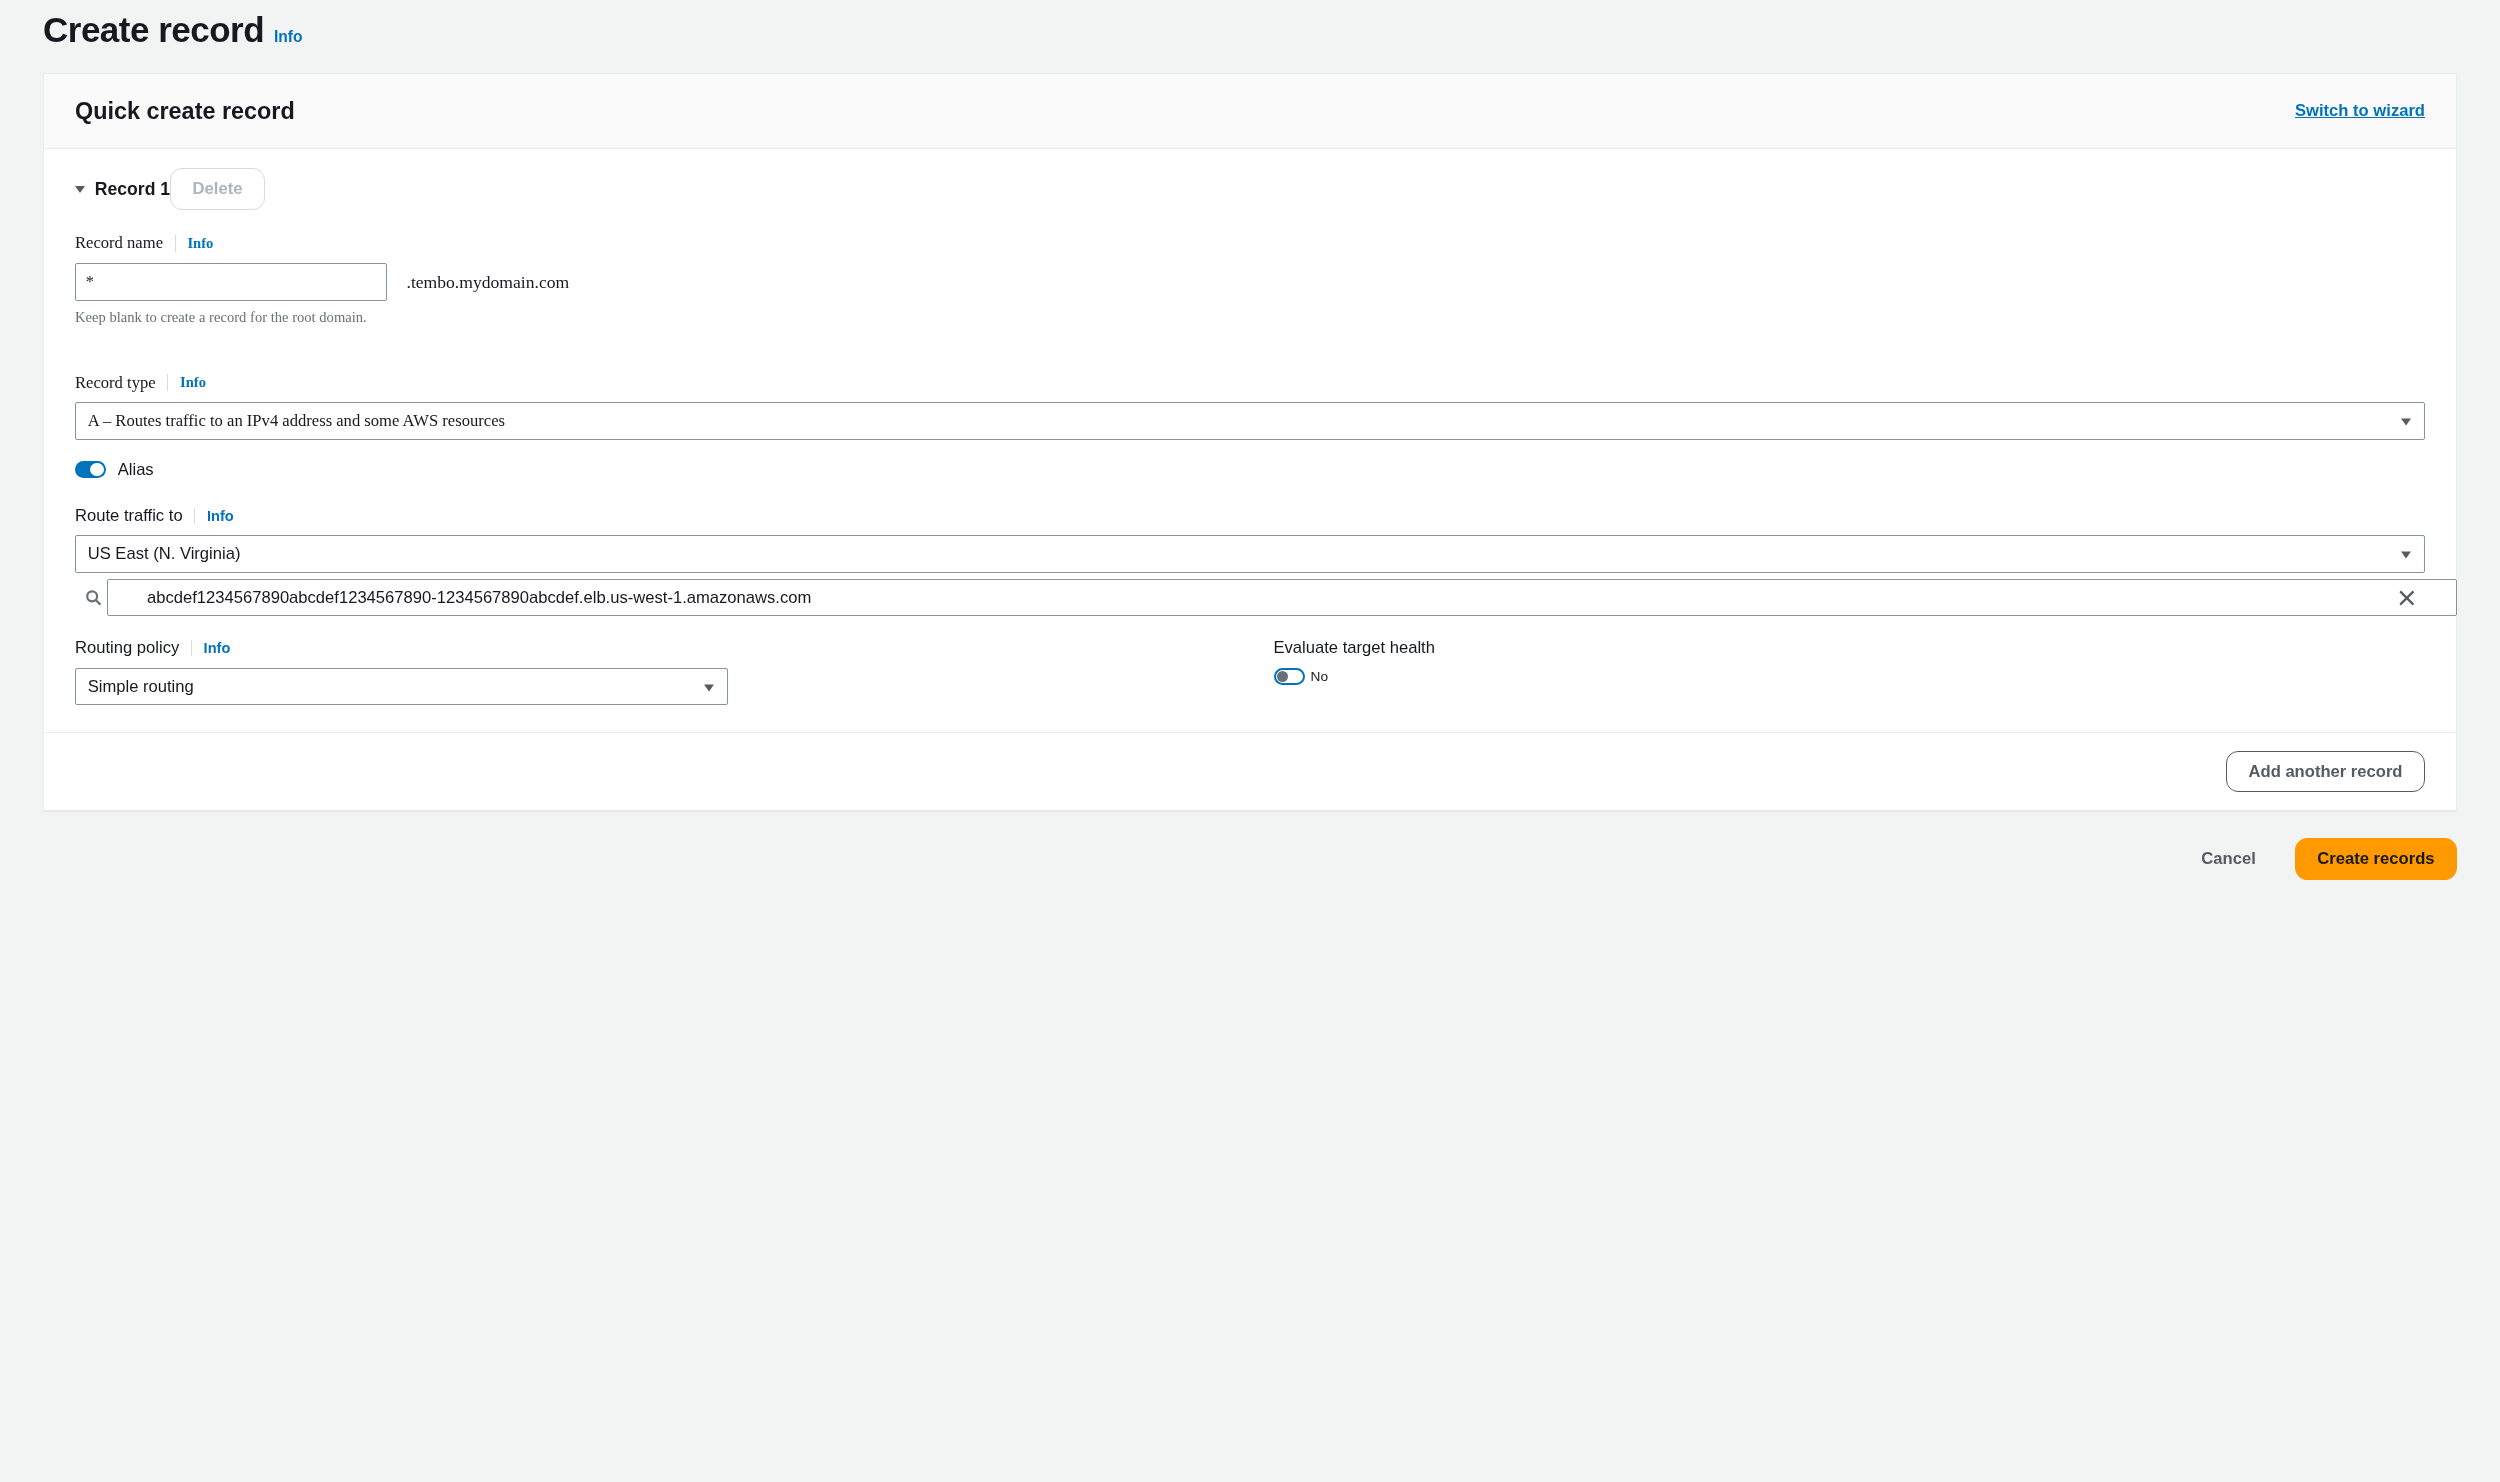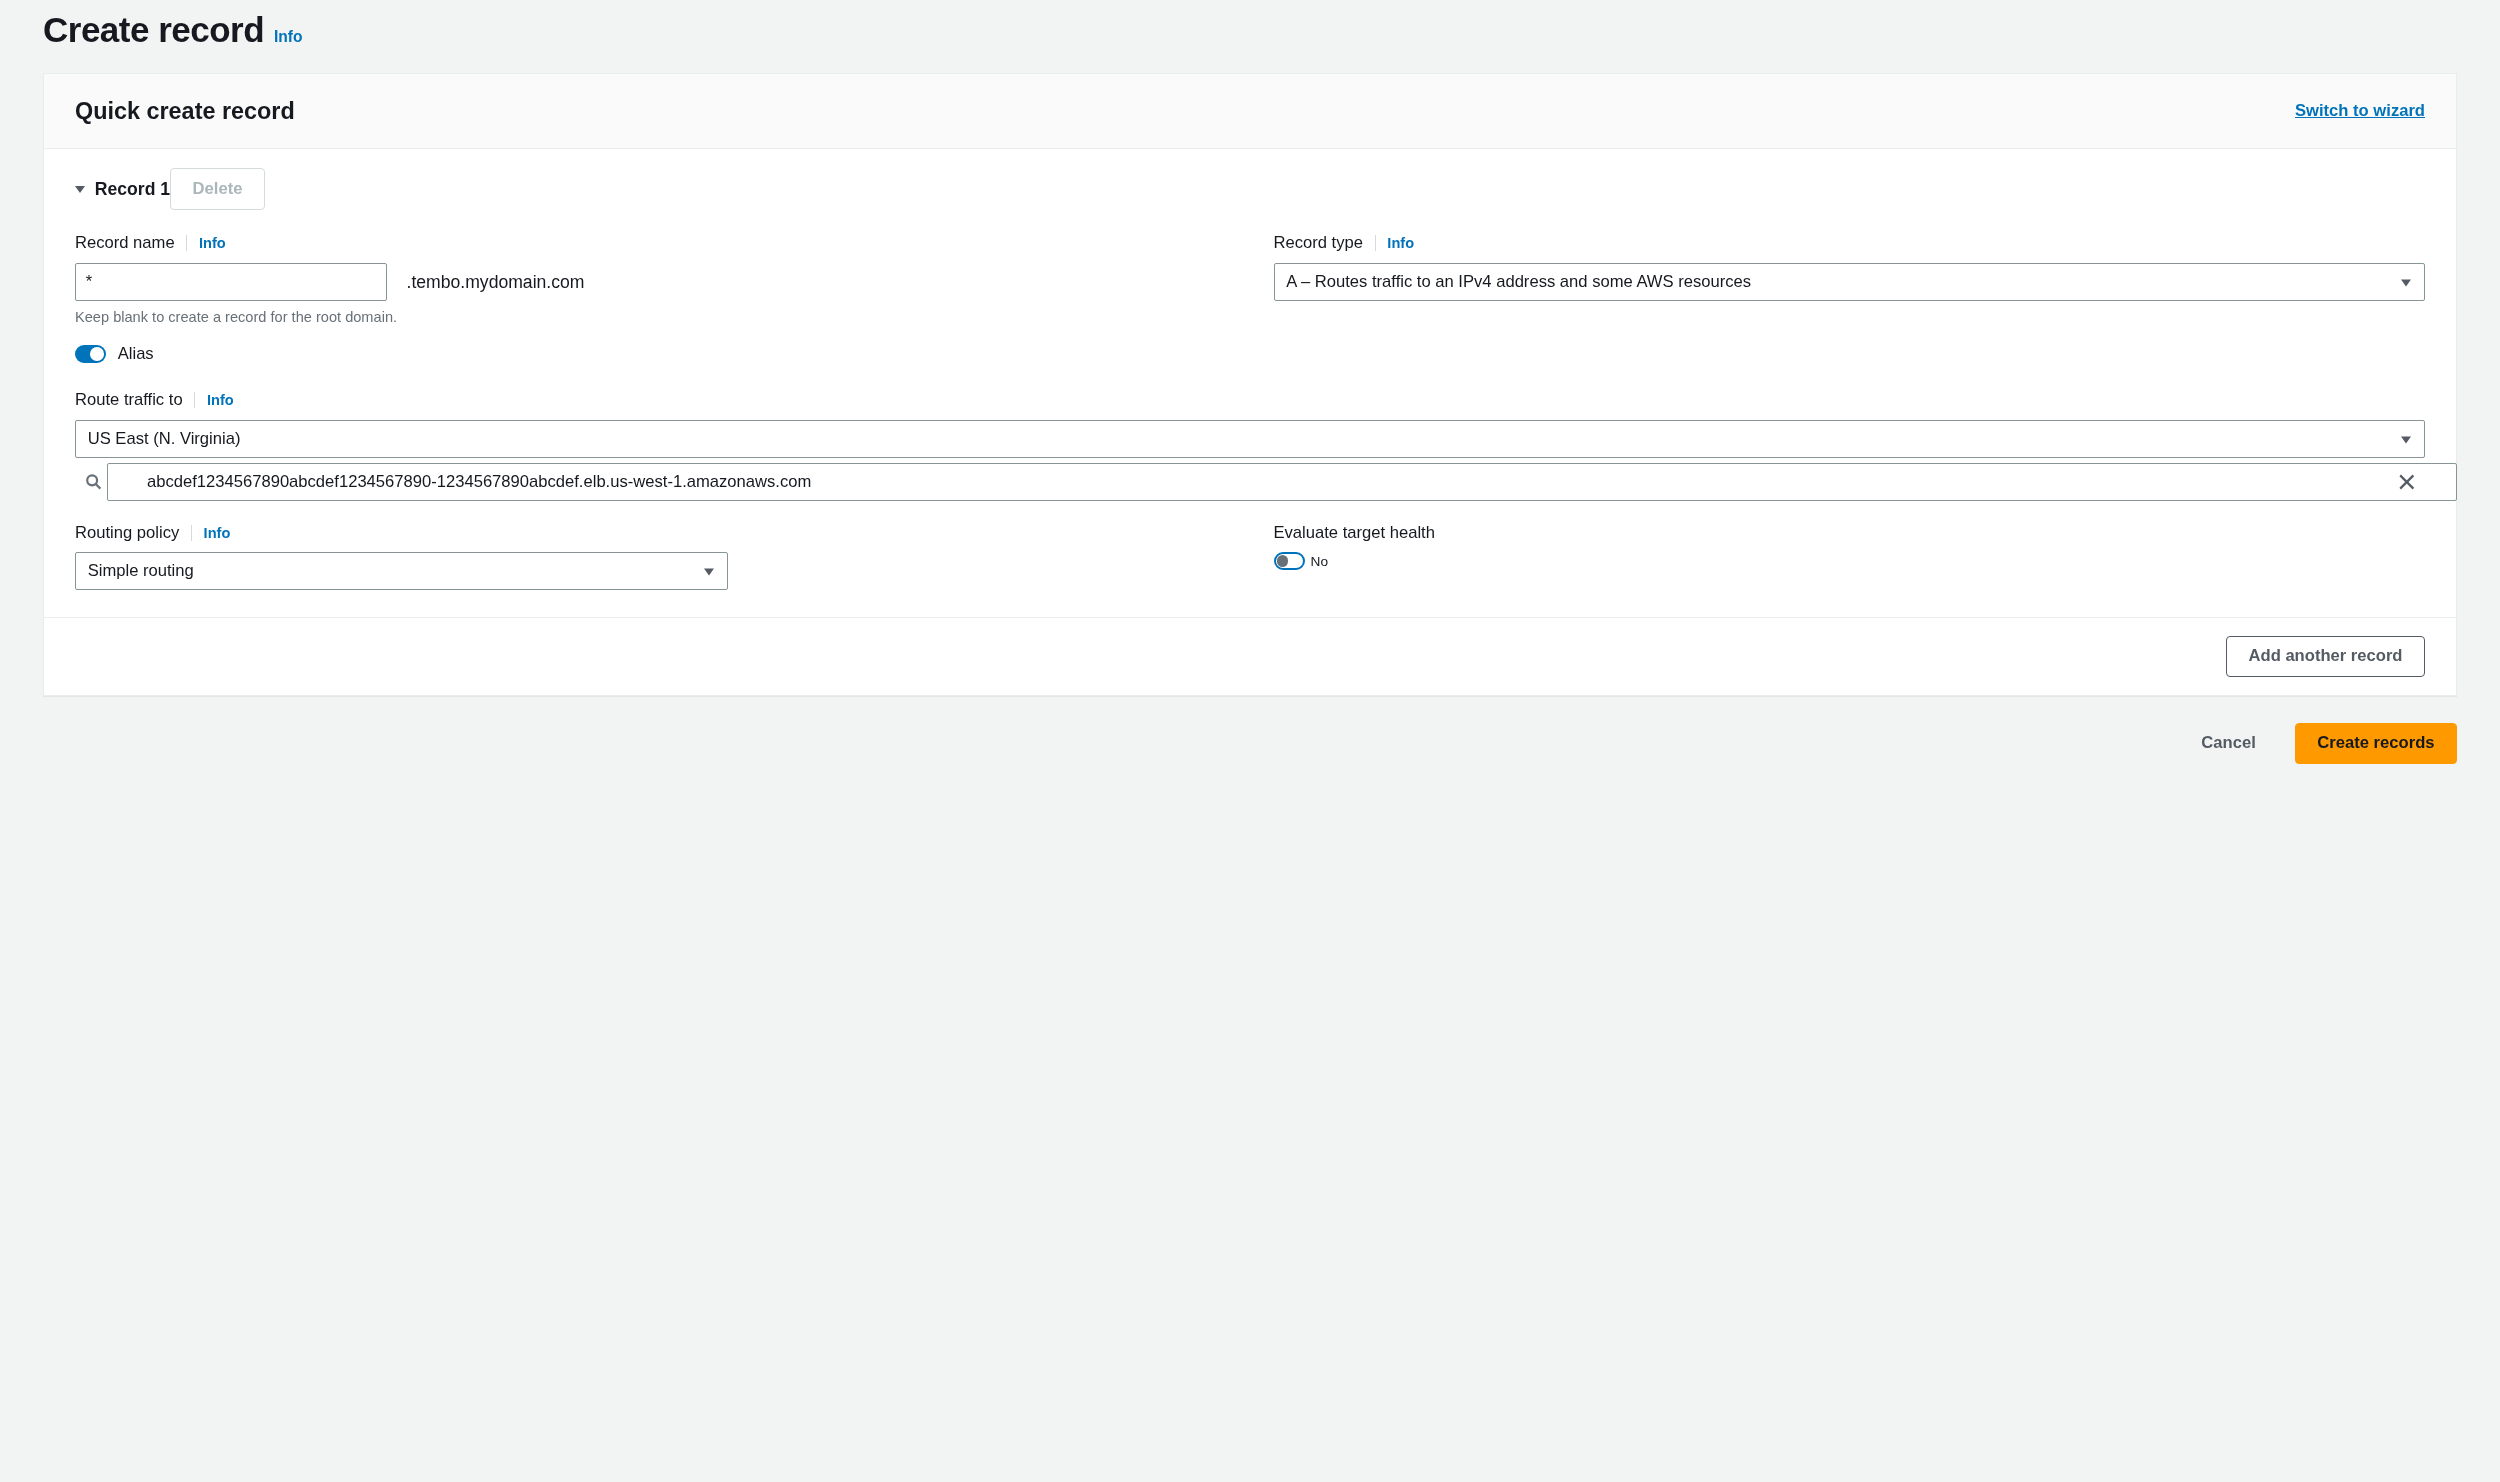--- a/index.html
+++ b/index.html
@@ -89,21 +89,21 @@
   }
   .btn {
     font-family: inherit;
     font-size: 16.6px;
     font-weight: 700;
     padding: 9.8px 21.5px;
     border: 1px solid #545b64;
     background: #ffffff;
     color: #545b64;
     cursor: pointer;
-    border-radius: 4px;
+    border-radius: 12px;
   }
   .btn-disabled {
     border: 1px solid #d5dbdb;
     color: #aab7b8;
     cursor: not-allowed;
   }
   .btn-primary {
     background: #ff9900;
     border-color: #ff9900;
     color: #16191f;
@@ -113,23 +113,24 @@
     border: none;
     background: transparent;
     color: #545b64;
     font-weight: 700;
     font-size: 16.6px;
     padding: 9.8px 21.5px;
     cursor: pointer;
   }
   .two-col {
     display: grid;
-    grid-template-columns: 1fr 1fr;
+    grid-template-columns: 1fr;
     gap: 47px;
     margin-bottom: 19.5px;
+    font-family: Liberation Serif, serif;
   }
   .field-label-row {
     display: flex;
     align-items: center;
     margin-bottom: 9.8px;
   }
   .field-label {
     font-size: 16.6px;
     color: #16191f;
   }

